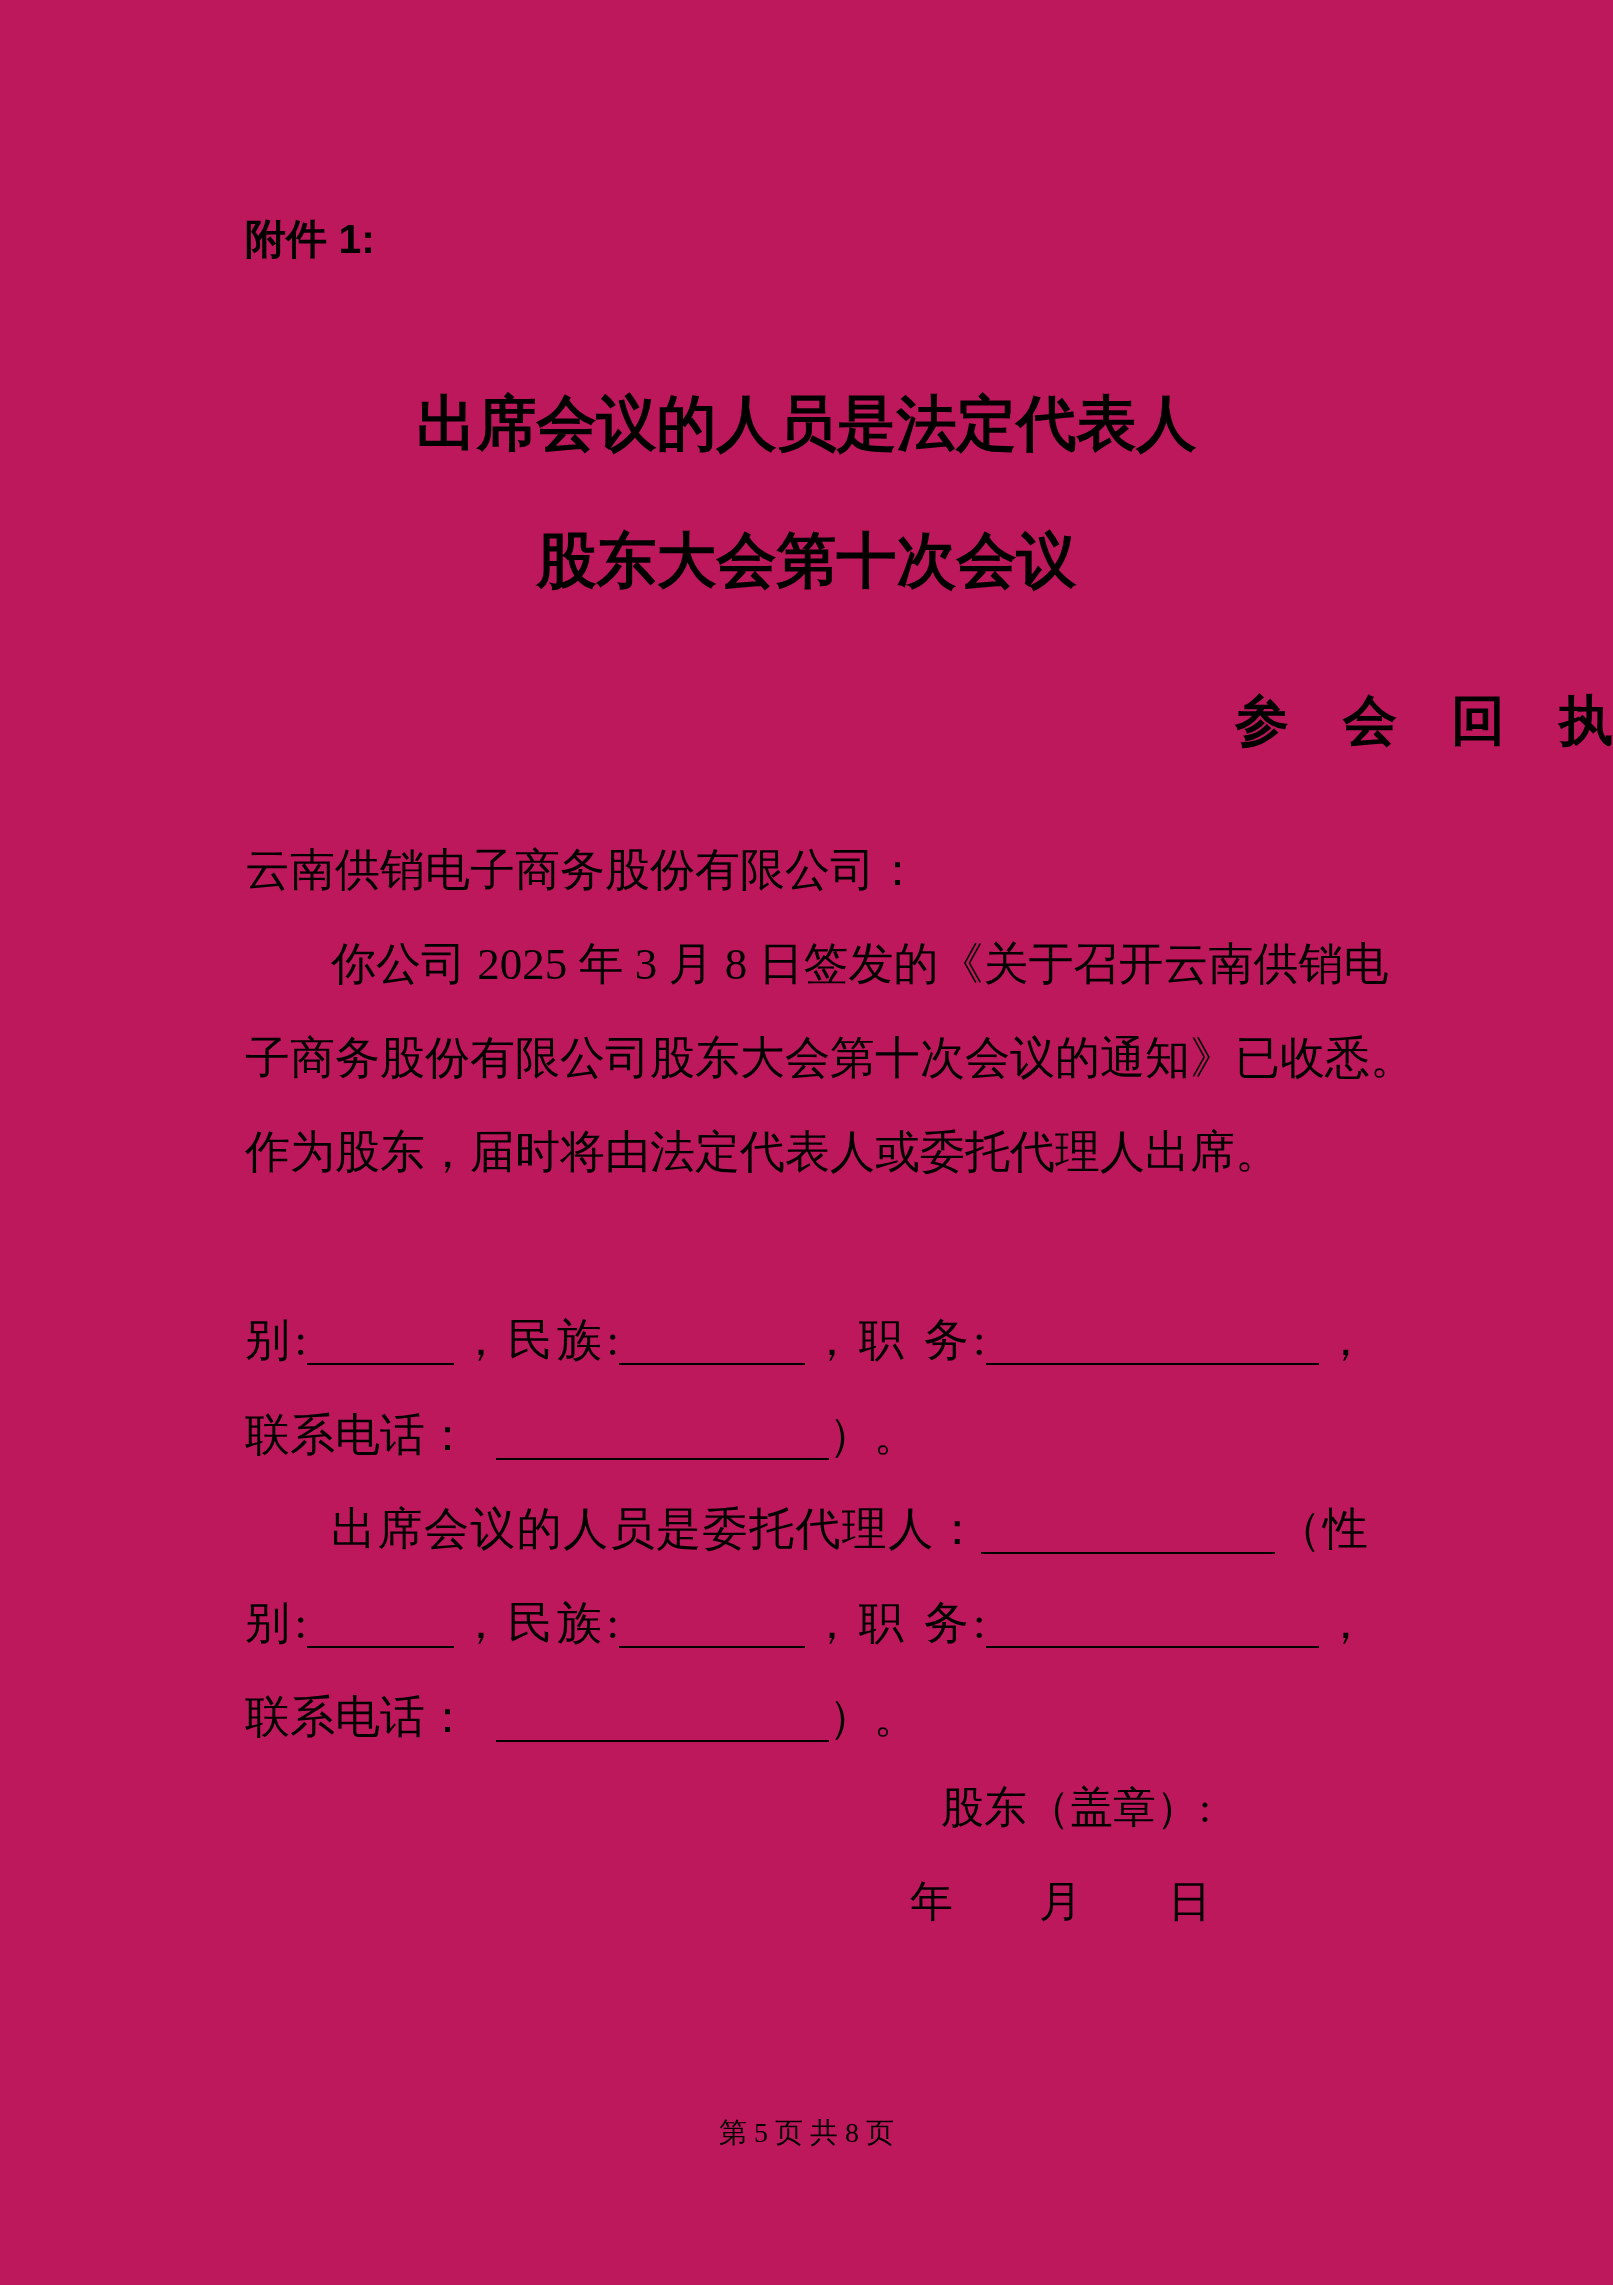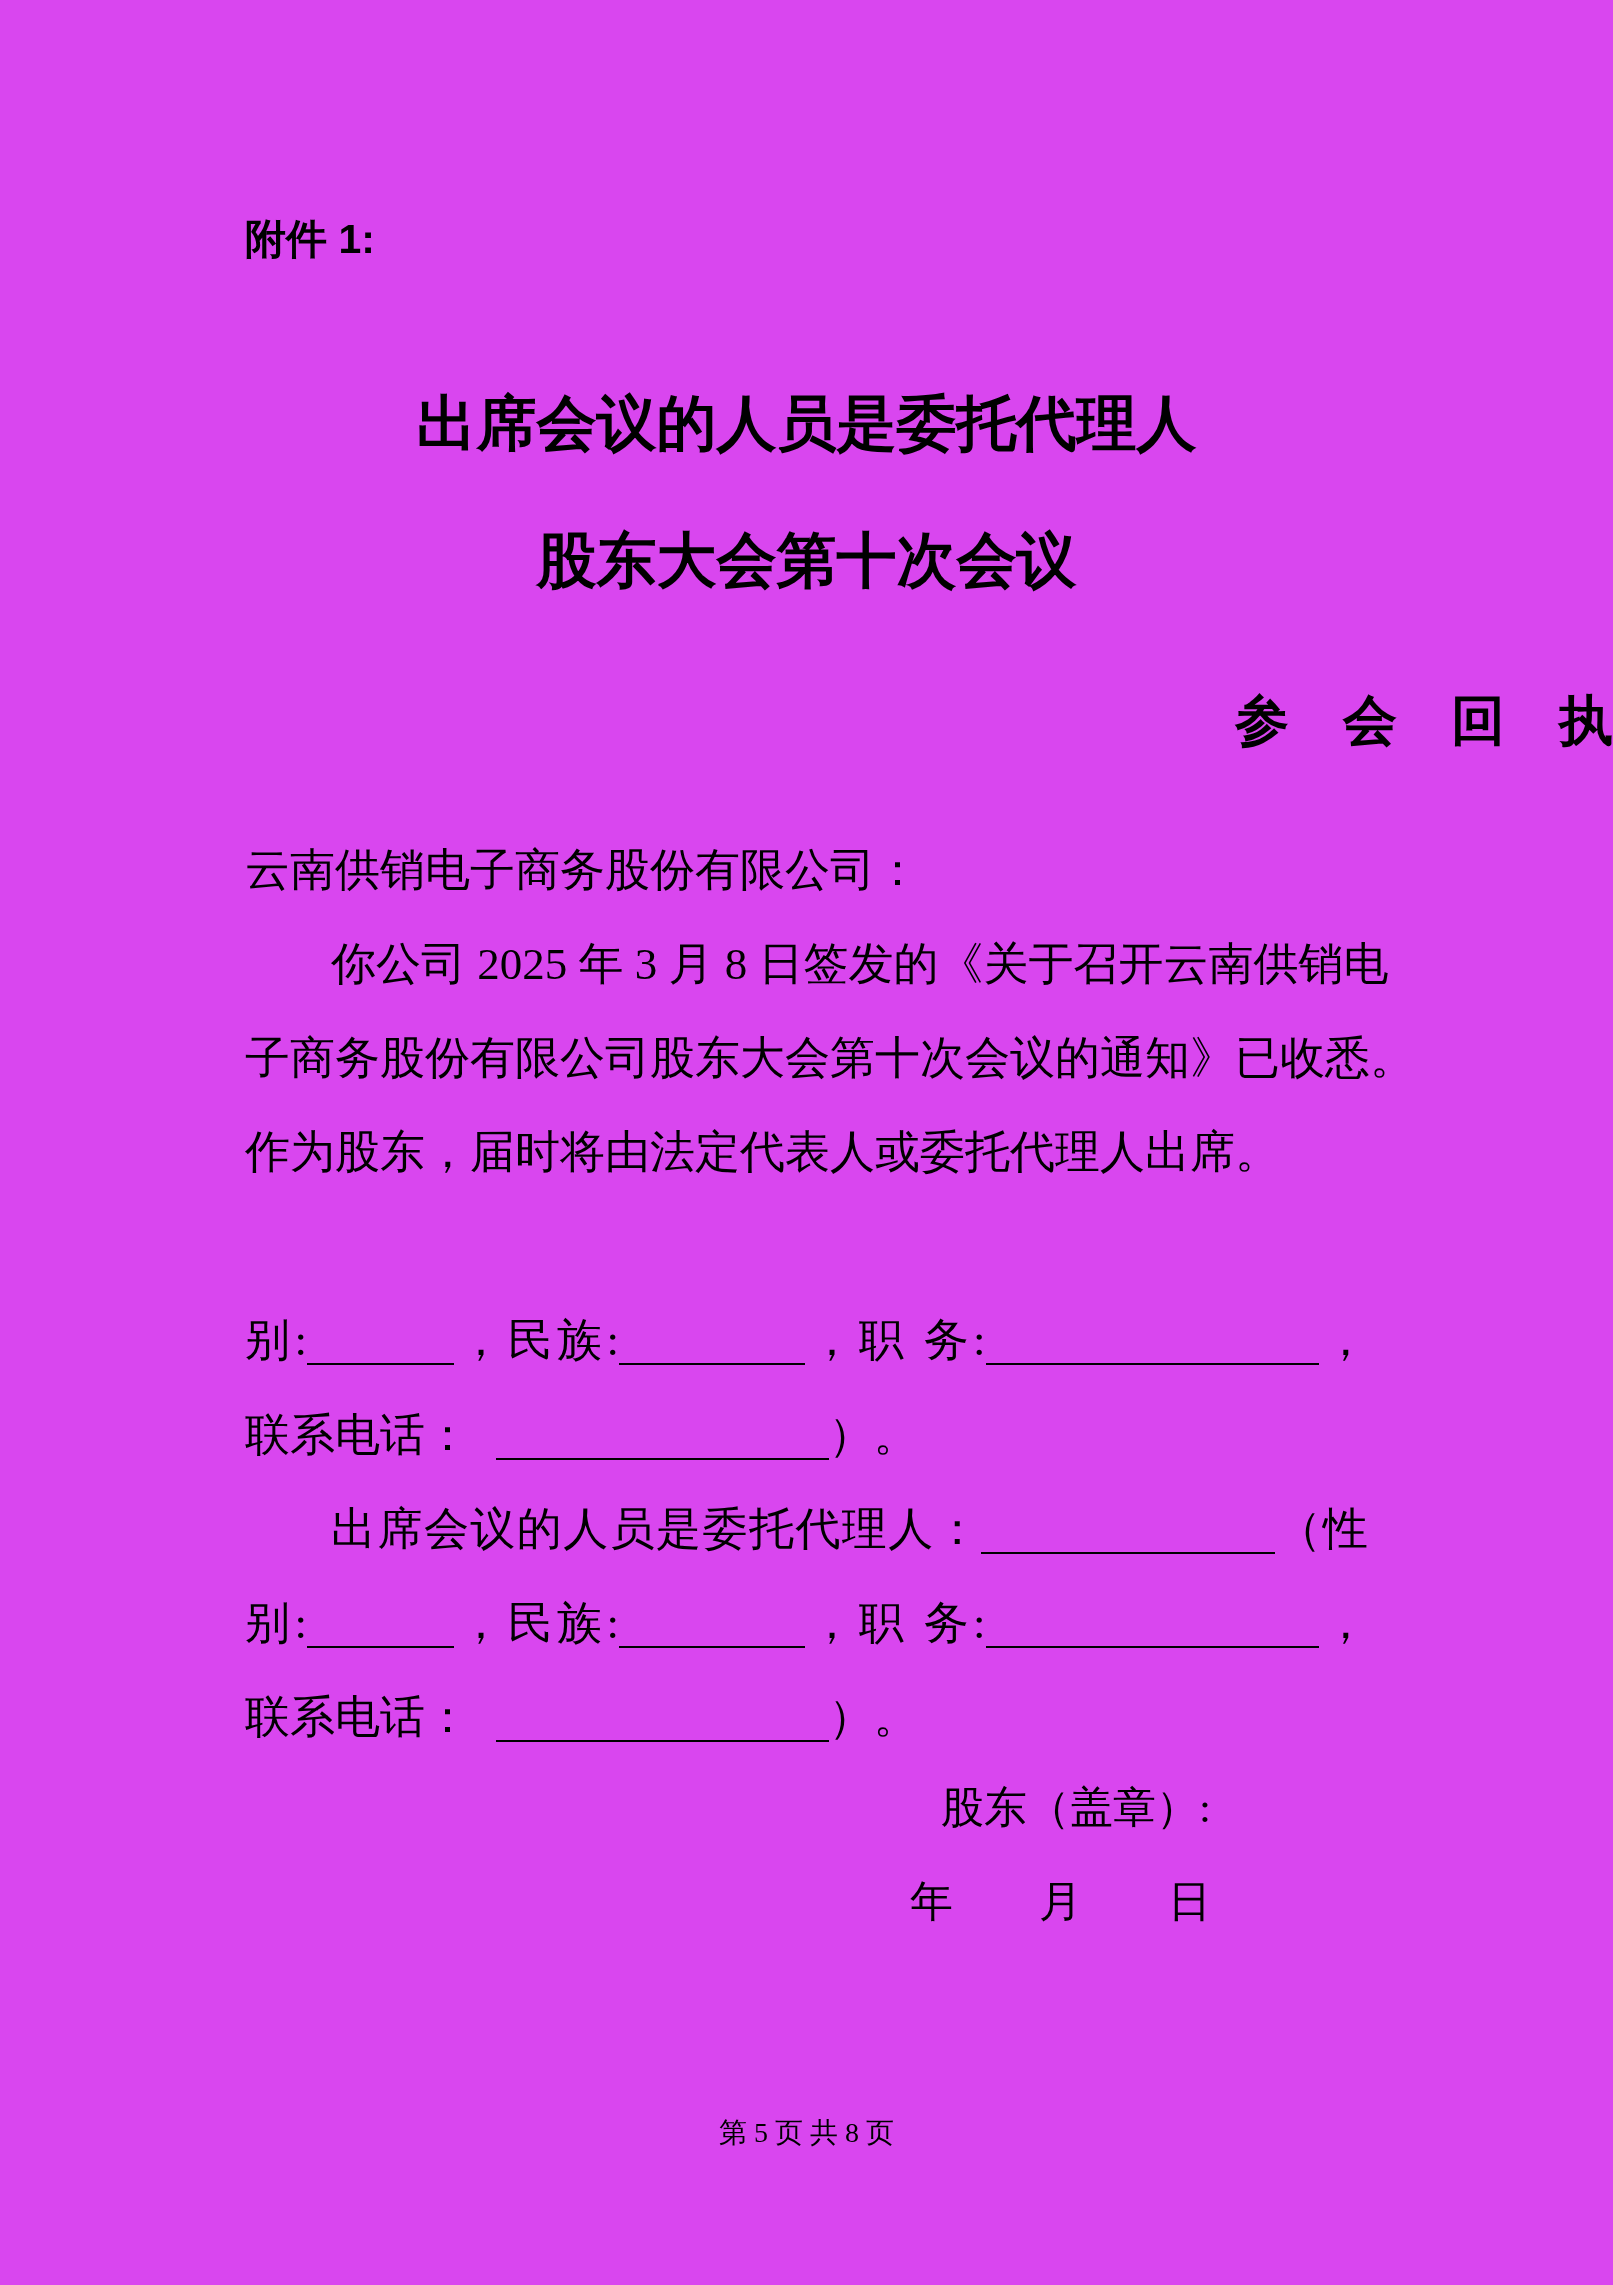--- a/index.html
+++ b/index.html
@@ -1,20 +1,20 @@
 <!DOCTYPE html>
 <html><head>
 <meta charset="utf-8">
 <style>
   html,body{margin:0;padding:0;background:#ffffff;}
   .page{
     position:relative;
     width:1613px;
     height:2286px;
-    background:#d946ef;
+    background:#be185d;
     color:#000000;
     font-family:"Liberation Serif","DejaVu Serif",serif;
     overflow:hidden;
   }
   .attachment{
     position:absolute;
     left:245px;
     top:214px;
     font-family:"Liberation Sans","DejaVu Sans",sans-serif;
     font-weight:700;
@@ -90,21 +90,21 @@
     line-height:35px;
   }
 </style>
 </head>
 <body>
 
 <div class="page">
 
   <div class="attachment">附件 1:</div>
 
-  <h1 class="title title-1">出席会议的人员是委托代理人</h1>
+  <h1 class="title title-1">出席会议的人员是法定代表人</h1>
 
   <h1 class="title title-2">股东大会第十次会议</h1>
 
   <h2 class="subtitle">参　会　回　执</h2>
 
   <div class="line" style="top:841px">云南供销电子商务股份有限公司：</div>
 
   <div class="line just indent" style="top:935px">你公司 2025 年 3 月 8 日签发的《关于召开云南供销电</div>
 
   <div class="line just" style="top:1029px">子商务股份有限公司股东大会第十次会议的通知》已收悉。</div>

